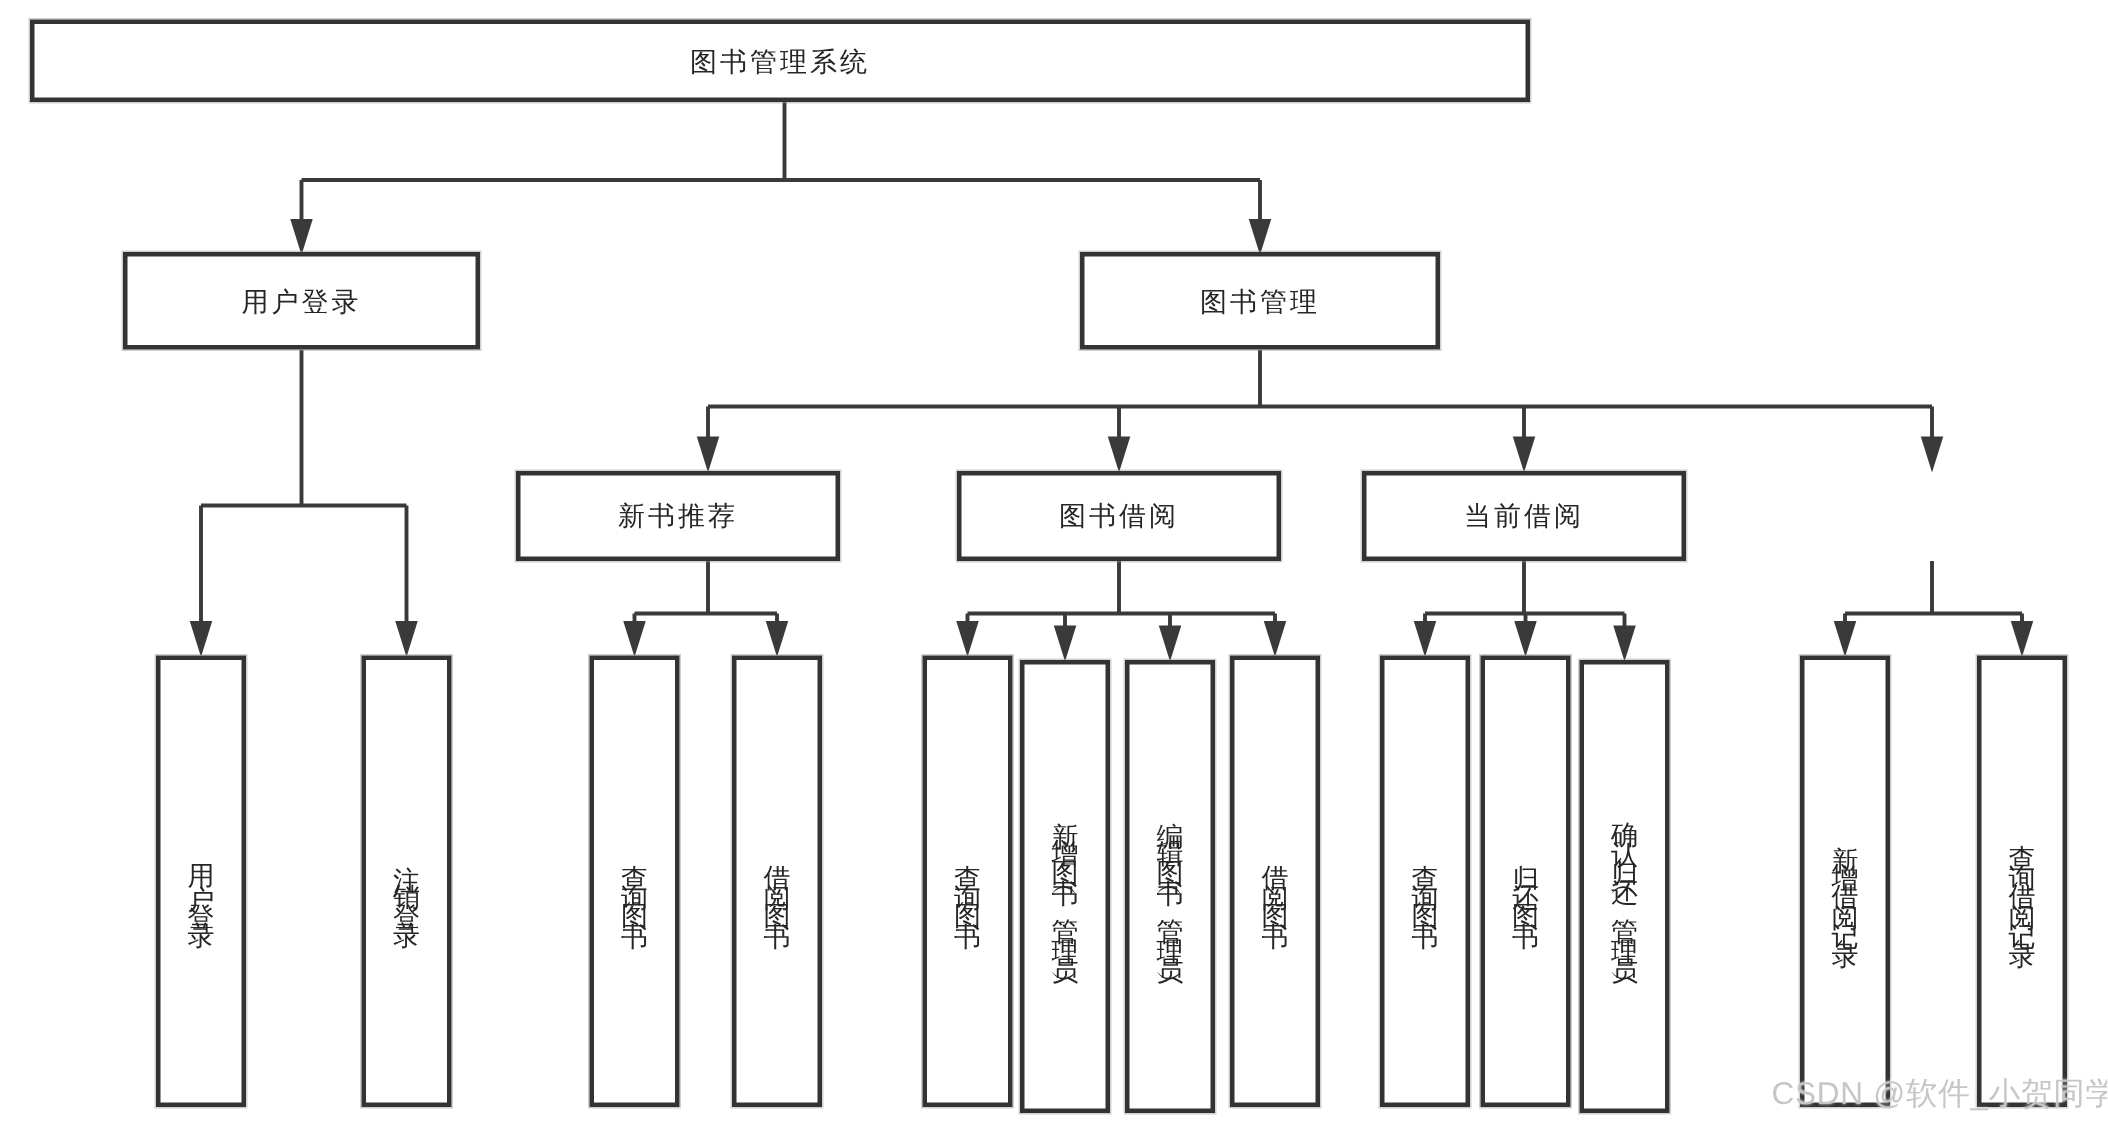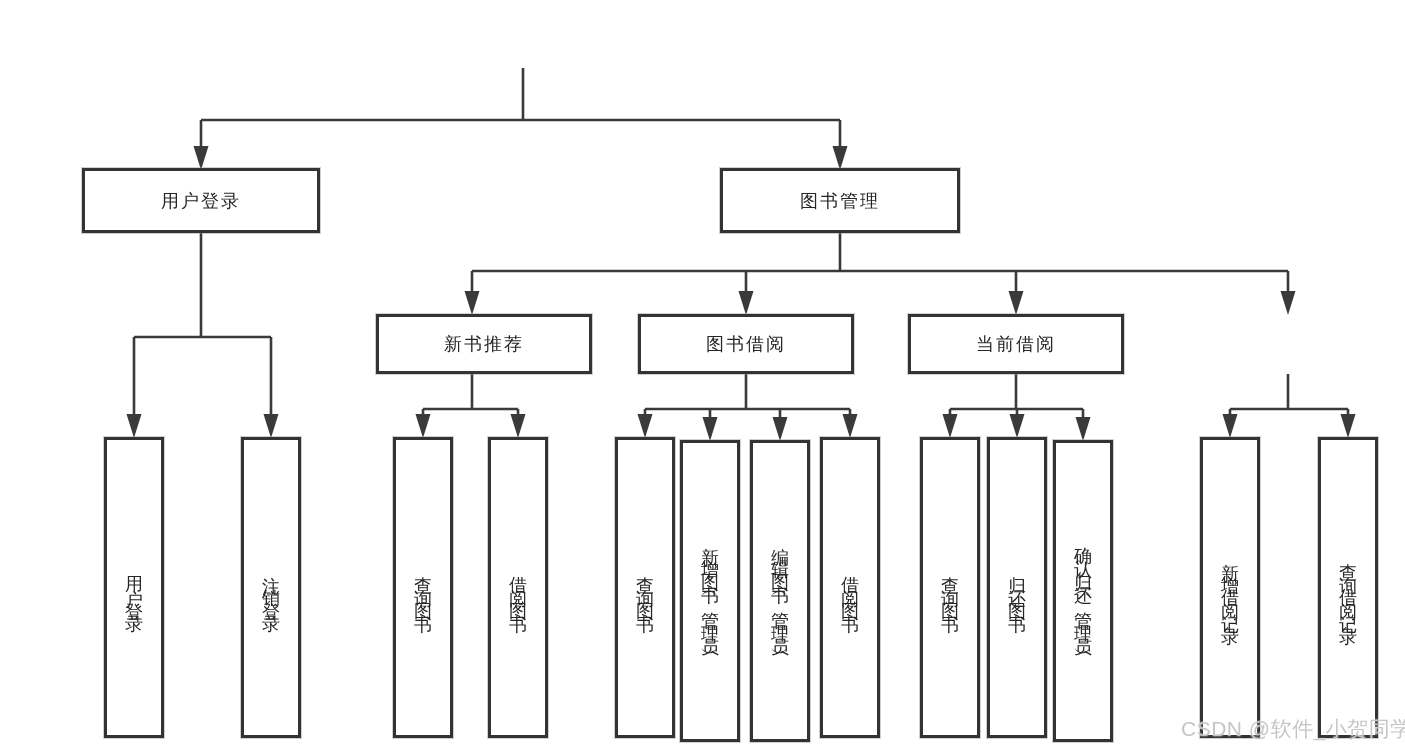--- a/index.html
+++ b/index.html
@@ -29,21 +29,21 @@
     writing-mode: vertical-rl;
     text-orientation: mixed;
     font-size: 18px;
     line-height: 1;
     letter-spacing: 13px;
   }
   .root    { left: 20px;  top: 13px;  width: 1000px; height: 55px; }
   .n-login { left: 82px;  top: 168px; width: 238px;  height: 65px; }
   .n-mgmt  { left: 720px; top: 168px; width: 240px;  height: 65px; font-family: Liberation Serif, serif; }
   .lvl3    { top: 314px; width: 216px; height: 60px; }
-  .n-rec   { left: 376px; }
+  .n-rec   { left: 344px; }
   .n-bor   { left: 638px; text-align: right; }
   .n-cur   { left: 908px; text-align: right; }
   .n-log   { left: 1180px; }
   .leaf { top: 437px; width: 60px; height: 301px; }
   .leaf-tall { top: 440px; height: 302px; }
   .lf1  { left: 104px; }
   .lf2  { left: 241px; }
   .lf3  { left: 393px; }
   .lf4  { left: 488px; }
   .lf5  { left: 615px; }
@@ -105,20 +105,23 @@
       <polygon points="772.5,417 787.5,417 780,441"></polygon>
       <polygon points="842.5,414 857.5,414 850,438"></polygon>
       <polygon points="942.5,414 957.5,414 950,438"></polygon>
       <polygon points="1009.5,414 1024.5,414 1017,438"></polygon>
       <polygon points="1075.5,417 1090.5,417 1083,441"></polygon>
       <polygon points="1222.5,414 1237.5,414 1230,438"></polygon>
       <polygon points="1340.5,414 1355.5,414 1348,438"></polygon>
     </g>
   </svg>
 
+  <div class="box h root">
+    <span class="t">图书管理系统</span>
+  </div>
 
   <div class="box h n-login">
     <span class="t">用户登录</span>
   </div>
   <div class="box h n-mgmt">
     <span class="t">图书管理</span>
   </div>
 
   <div class="box h lvl3 n-rec">
     <span class="t">新书推荐</span>

